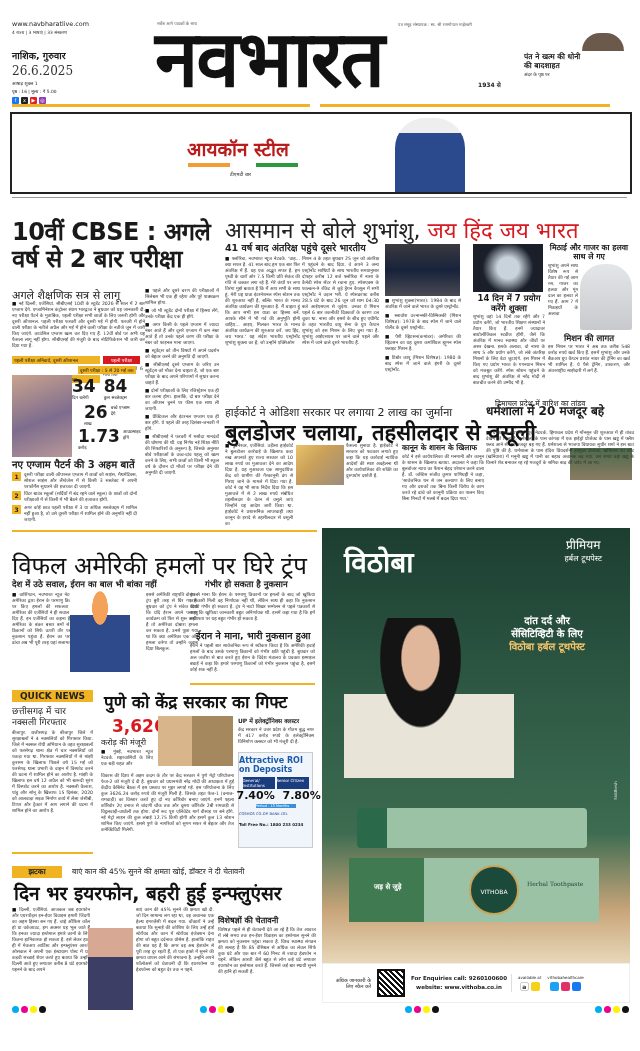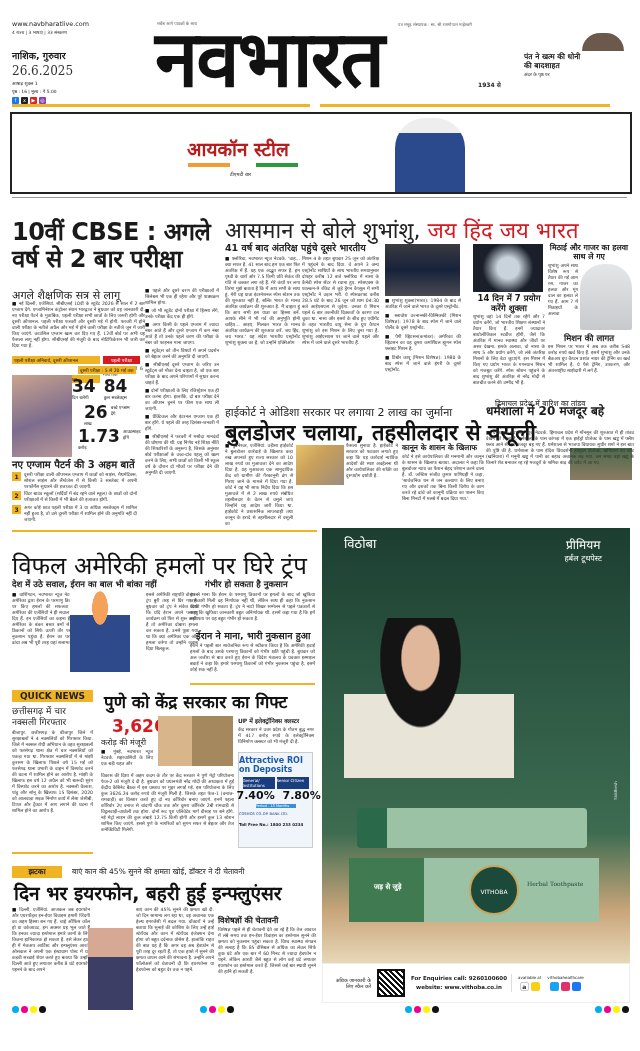--- a/index.html
+++ b/index.html
@@ -123,21 +123,21 @@
   .ear-c1{left:12px;top:907px;width:78px}
   .girl{left:88px;top:928px;width:45px;height:82px;background:linear-gradient(#d7a893 0 35%,#3c3e66 35%)}
   .ear-c2{left:114px;top:907px;width:100px}
   .h-vish{left:218px;top:914px;font-size:8px;font-weight:bold}
   .vish-txt{left:218px;top:927px;width:98px}
   .cmyk{display:flex;gap:2px}
   .cmyk span{width:7px;height:7px;border-radius:50%;display:inline-block}
 
   
   .ad{left:322px;top:528px;width:308px;height:435px;background:linear-gradient(#1c3e31 0%,#2f5a45 40%,#3d6c51 70%,#c9a57a 88%,#e7d8b9 100%)}
-  .ad .logo-v{position:absolute;left:22px;top:6px;font-size:13px;font-weight:normal;color:#fff}
+  .ad .logo-v{position:absolute;left:22px;top:14px;font-size:28px;font-weight:bold;color:#fff}
   .ad .prem{position:absolute;right:28px;top:10px;text-align:center;color:#fff;font-size:12px;line-height:14px}
   .ad .prem .sm{font-size:8px}
   .ad .tag{position:absolute;left:150px;top:86px;width:150px;text-align:center;color:#fff;font-size:10px;font-weight:bold;line-height:13px}
   .ad .tag .y{color:#f2c46d}
   .ad .model{position:absolute;left:22px;top:90px;width:170px;height:200px;background:radial-gradient(ellipse at 45% 20%,#e1b79c 0 14%,#141414 15% 30%,transparent 31%),linear-gradient(transparent 0 38%,#e8e4d8 38% 80%,transparent 80%);border-radius:40px 40px 0 0}
   .ad .tube{position:absolute;left:35px;top:280px;width:230px;height:40px;background:linear-gradient(90deg,#2a6a4a 0 13%,#9cc2a6 13%);border-radius:4px}
   .ad .box{position:absolute;left:27px;top:330px;width:250px;height:64px;background:linear-gradient(90deg,#3f7a50 0 30%,#9cc2a6 30%)}
   .ad .box .circ{position:absolute;left:120px;top:7px;width:50px;height:50px;border-radius:50%;background:#1c4a3a;border:2px solid #c9a55a;color:#fff;text-align:center;font-size:6px;line-height:50px}
   .ad .box .ht{position:absolute;left:178px;top:22px;font-size:6px;color:#1c4a3a;font-family:"DejaVu Serif",serif}
   .ad .box .jt{position:absolute;left:25px;top:24px;font-size:7px;color:#fff;font-weight:bold}
@@ -336,20 +336,25 @@
 <div class="abs ear-c2 tiny" style="padding-left:22px">बाएं कान की 45% सुनने की क्षमता खो दी. जो दिन सामान्य लग रहा था, वह अचानक एक हेल्थ इमरजेंसी में बदल गया. डॉक्टरों ने उन्हें बताया कि सुनाई की कोशिश के लिए उन्हें हाई स्टेरॉयड और कान में स्टेरॉयड इंजेक्शन देना होगा जो बहुत दर्दनाक प्रोसेस है. हालांकि राहत की बात यह है कि अगर वह अब हेडफोन से पूरी तरह दूर रहती हैं, तो एक हफ्ते में सुनने की क्षमता वापस आने की संभावना है. उन्होंने अपने फॉलोअर्स को चेतावनी दी कि इयरफोन्स या हेडफोन्स को बहुत देर तक न पहनें.</div>
 <div class="abs h-vish">विशेषज्ञों की चेतावनी</div>
 <div class="abs vish-txt tiny">विशेषज्ञ पहले से ही चेतावनी देते आ रहे हैं कि तेज आवाज में लंबे समय तक इन-ईयर डिवाइस का इस्तेमाल सुनने की क्षमता को नुकसान पहुंचा सकता है. विश्व स्वास्थ्य संगठन की सलाह है कि 85 डेसिबल से अधिक का लेवल सिर्फ कुछ घंटे और एक बार में 60 मिनट से ज्यादा हेडफोन न पहनें. लेकिन आरती जैसे बहुत से लोग कई घंटे लगातार इयरफोन का इस्तेमाल करते हैं. जिससे कई बार स्थायी सुनने की हानि हो सकती है.</div>
 
 <div class="abs ad">
   <div class="logo-v">विठोबा</div>
   <div class="prem">
     <div>प्रीमियम</div>
     <div class="sm">हर्बल टूथपेस्ट</div>
   </div>
+  <div class="tag">
+    <div>दांत दर्द और</div>
+    <div>सेंसिटिव्हिटी के लिए</div>
+    <div class="y">विठोबा हर्बल टूथपेस्ट</div>
+  </div>
   <div class="model"></div>
   <div class="tube"></div>
   <div class="box">
     <div class="jt">जड़ से जुड़े</div>
     <div class="circ"><span>VITHOBA</span></div>
     <div class="ht">Herbal Toothpaste</div>
   </div>
   <div class="sig">Siddhesh</div>
 </div>
 <div class="abs ad-foot">

